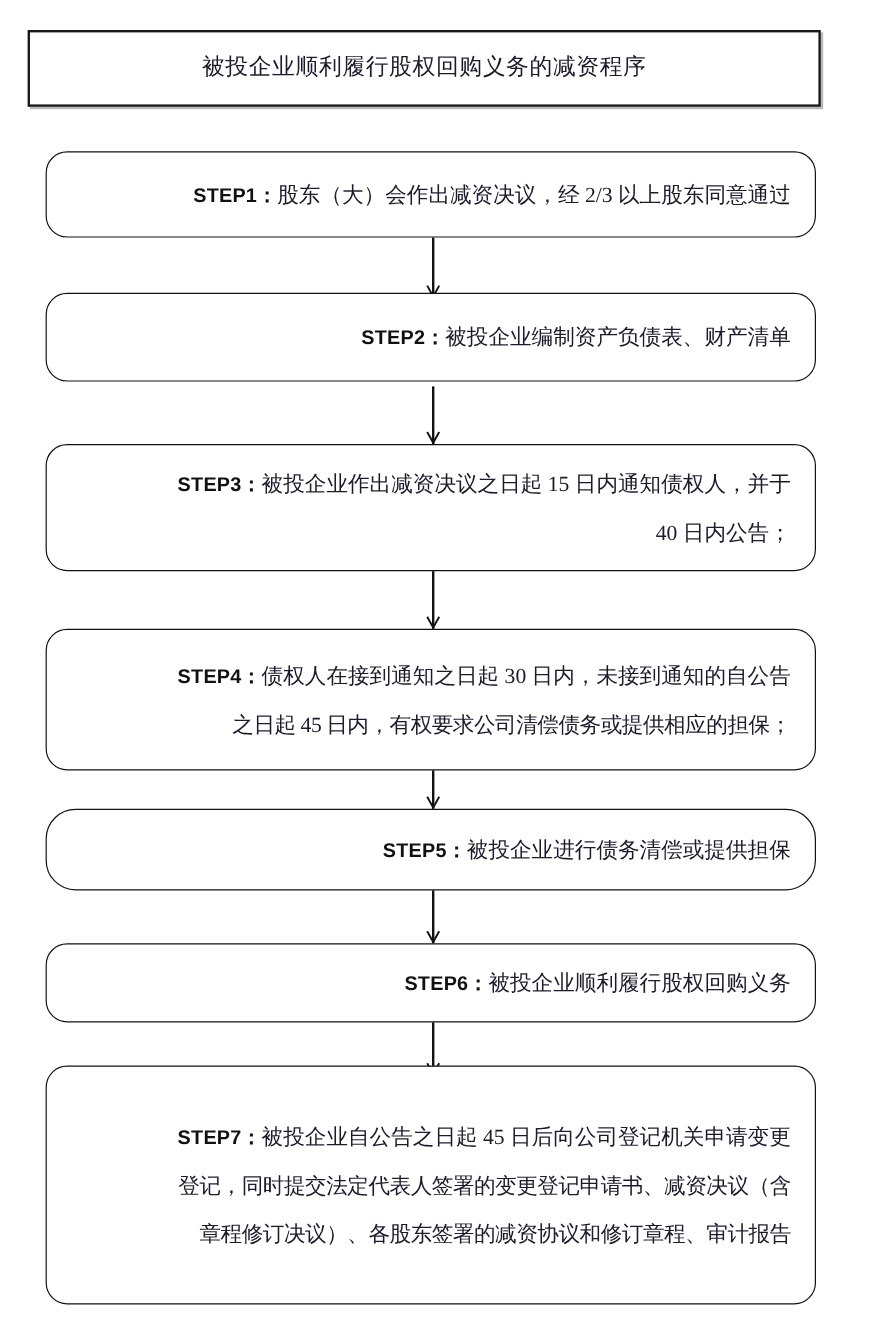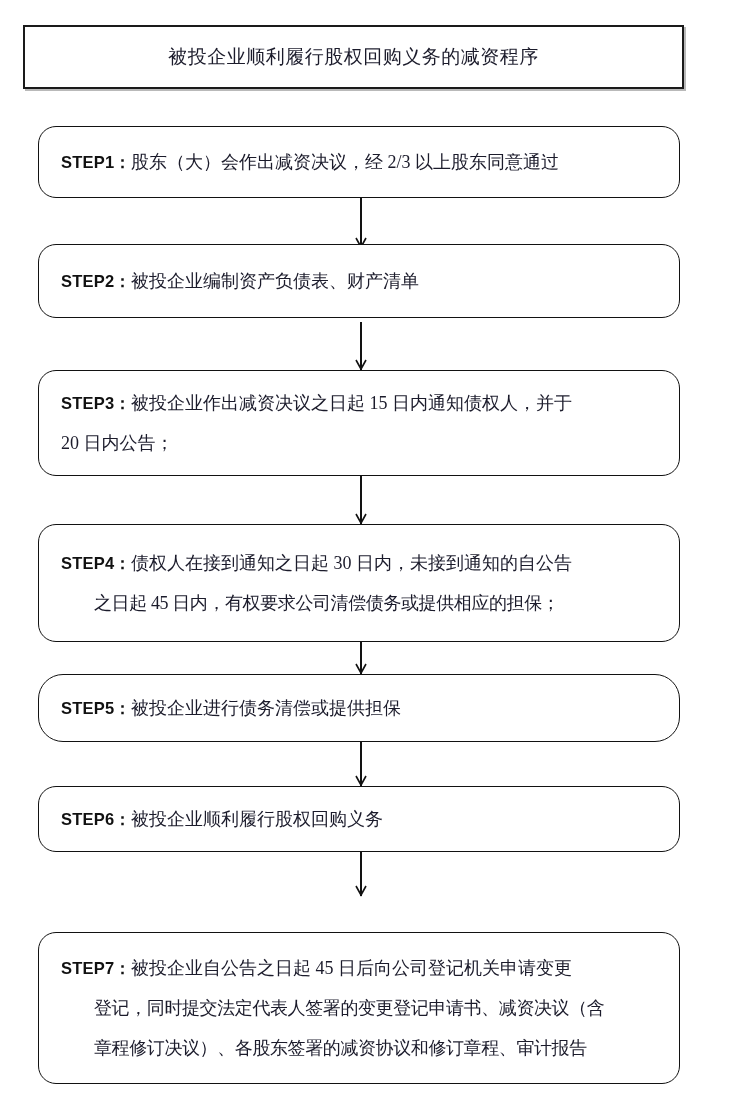--- a/index.html
+++ b/index.html
@@ -32,21 +32,21 @@
     height: 64px;
     box-sizing: border-box;
     border: 2px solid #1a1a1a;
     background: #ffffff;
     box-shadow: 2px 2px 0 0 #b9b9b9;
     display: flex;
     align-items: center;
     justify-content: center;
   }
   .title-text {
-    font-family: Liberation Sans, sans-serif;
+    font-family: Liberation Mono, monospace;
     font-size: 19px;
     line-height: 1.4;
     color: #1b1b2b;
     letter-spacing: 0.5px;
     white-space: nowrap;
   }
 
   
   .step-box {
     position: absolute;
@@ -56,20 +56,21 @@
     border: 1.6px solid #121212;
     border-radius: 18px;
     background: #ffffff;
     display: flex;
     align-items: center;
   }
   .step-inner {
     padding: 0 20px 0 22px;
     width: 100%;
     box-sizing: border-box;
+    text-align: right;
   }
   .step-line {
     font-family: "Liberation Serif", "DejaVu Serif", serif;
     font-size: 18px;
     line-height: 40px;
     color: #1b1b2b;
     white-space: nowrap;
   }
   .step-line.tight {
     letter-spacing: -0.4px;
@@ -83,21 +84,21 @@
     letter-spacing: 0.2px;
   }
 
   
   #step-1 { top: 126px;  height: 72px;  }
   #step-2 { top: 244px;  height: 74px;  }
   #step-3 { top: 370px;  height: 106px; }
   #step-4 { top: 524px;  height: 118px; }
   #step-5 { top: 674px;  height: 68px; border-radius: 25px;  }
   #step-6 { top: 786px;  height: 66px;  }
-  #step-7 { top: 932px;  height: 152px; }
+  #step-7 { top: 888px;  height: 199px; }
 
   
   .connector {
     position: absolute;
     left: 352px;
     width: 18px;
   }
   .conn-line {
     position: absolute;
     left: 8px;
@@ -157,21 +158,21 @@
     <div class="conn-head">
       <svg width="12" height="12" viewBox="0 0 12 12">
           <path d="M1 1 L6 10 L11 1" fill="none" stroke="#121212" stroke-width="1.6"></path>
         </svg>
     </div>
   </div>
 
   <div class="step-box" id="step-3">
     <div class="step-inner">
       <div class="step-line"><span class="step-tag">STEP3：</span><span>被投企业作出减资决议之日起 15 日内通知债权人，并于</span></div>
-      <div class="step-line">20 日内公告；</div>
+      <div class="step-line">40 日内公告；</div>
     </div>
   </div>
 
   <div class="connector" id="conn-3-4">
     <div class="conn-line"></div>
     <div class="conn-head">
       <svg width="12" height="12" viewBox="0 0 12 12">
           <path d="M1 1 L6 10 L11 1" fill="none" stroke="#121212" stroke-width="1.6"></path>
         </svg>
     </div>

